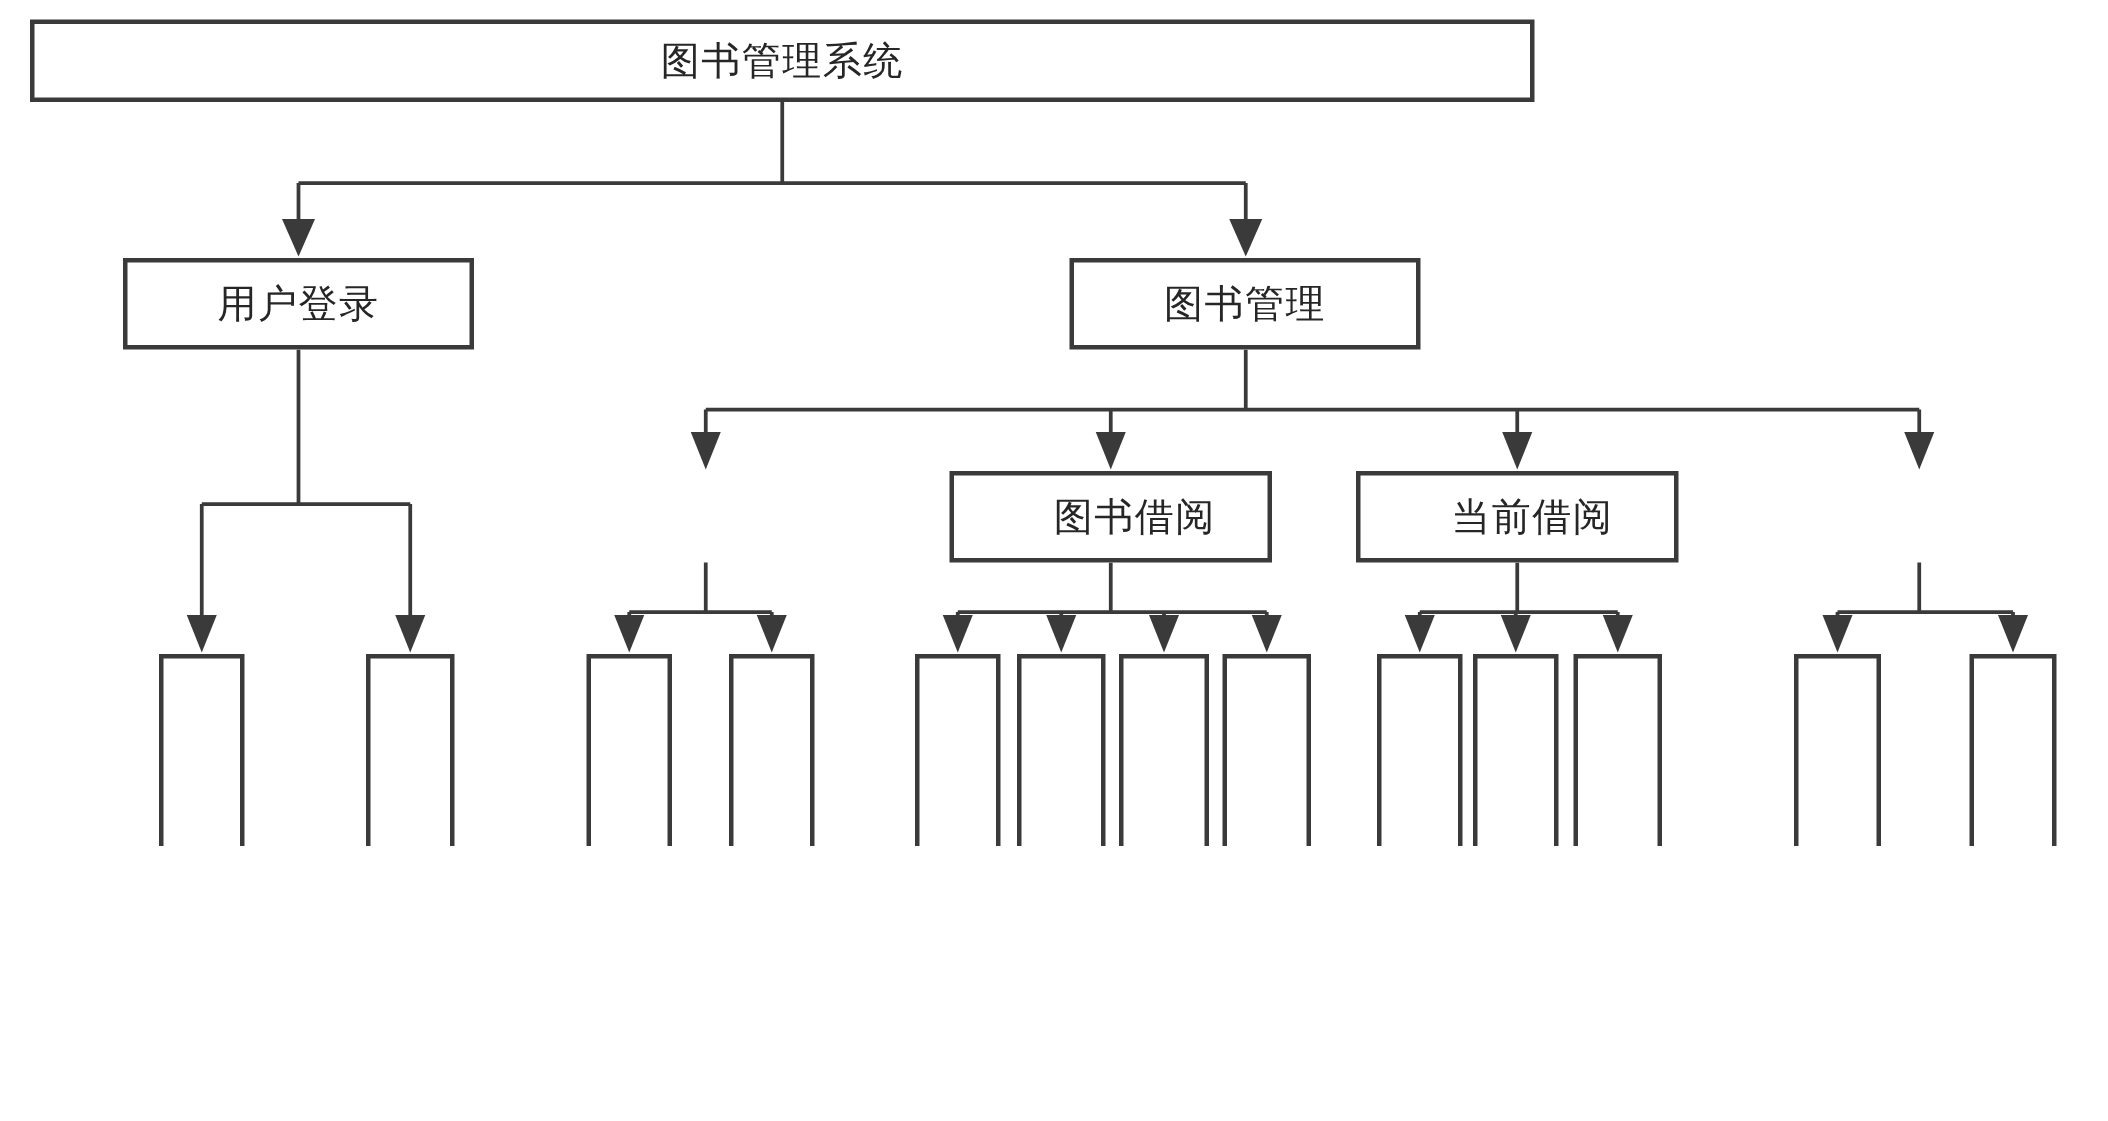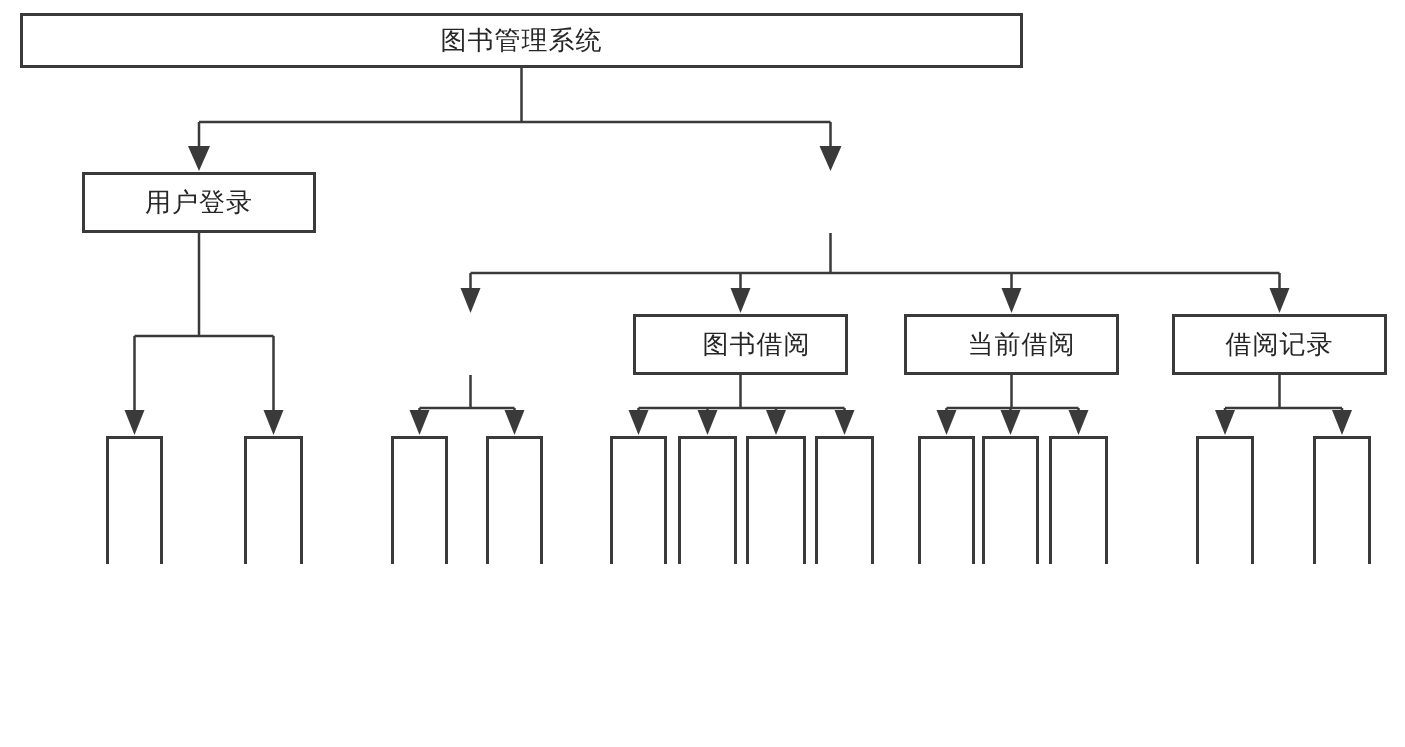--- a/index.html
+++ b/index.html
@@ -102,24 +102,24 @@
     <g>
       <path d="M1279.5 375 V408 M1225 408 H1342 M1225 408 V412 M1342 408 V412"></path>
       <polygon points="1215,410 1235,410 1225,435" fill="#3a3a3a" stroke="none"></polygon>
       <polygon points="1332,410 1352,410 1342,435" fill="#3a3a3a" stroke="none"></polygon>
     </g>
   </svg>
 
   <div class="node" style="left:20px; top:13px; width:1003px; height:55px;">图书管理系统</div>
 
   <div class="node" style="left:82px; top:172px; width:234px; height:61px;">用户登录</div>
+  <div class="node" style="left:713px; top:172px; width:234px; height:61px;">图书管理</div>
 
   <div class="node" style="left:633px; top:314px; width:215px; height:61px;padding-left:32px;">图书借阅</div>
   <div class="node" style="left:904px; top:314px; width:215px; height:61px;padding-left:20px;">当前借阅</div>
-  <div class="node" style="left:1172px; top:314px; width:215px; height:61px;">借阅记录</div>
 
   <div class="node nodev" style="left:106px; top:436px; width:57px; height:301px;">用户登录</div>
   <div class="node nodev" style="left:244px; top:436px; width:59px; height:301px;">注销登录</div>
 
   <div class="node nodev" style="left:391px; top:436px; width:57px; height:301px;">查询图书</div>
   <div class="node nodev" style="left:486px; top:436px; width:57px; height:301px;">借阅图书</div>
 
   <div class="node nodev" style="left:610px; top:436px; width:57px; height:301px;">查询图书</div>
   <div class="node nodev" style="left:678px; top:436px; width:59px; height:301px;">新增图书（管理员）</div>
   <div class="node nodev" style="left:746px; top:436px; width:60px; height:301px;">编辑图书（管理员）</div>

